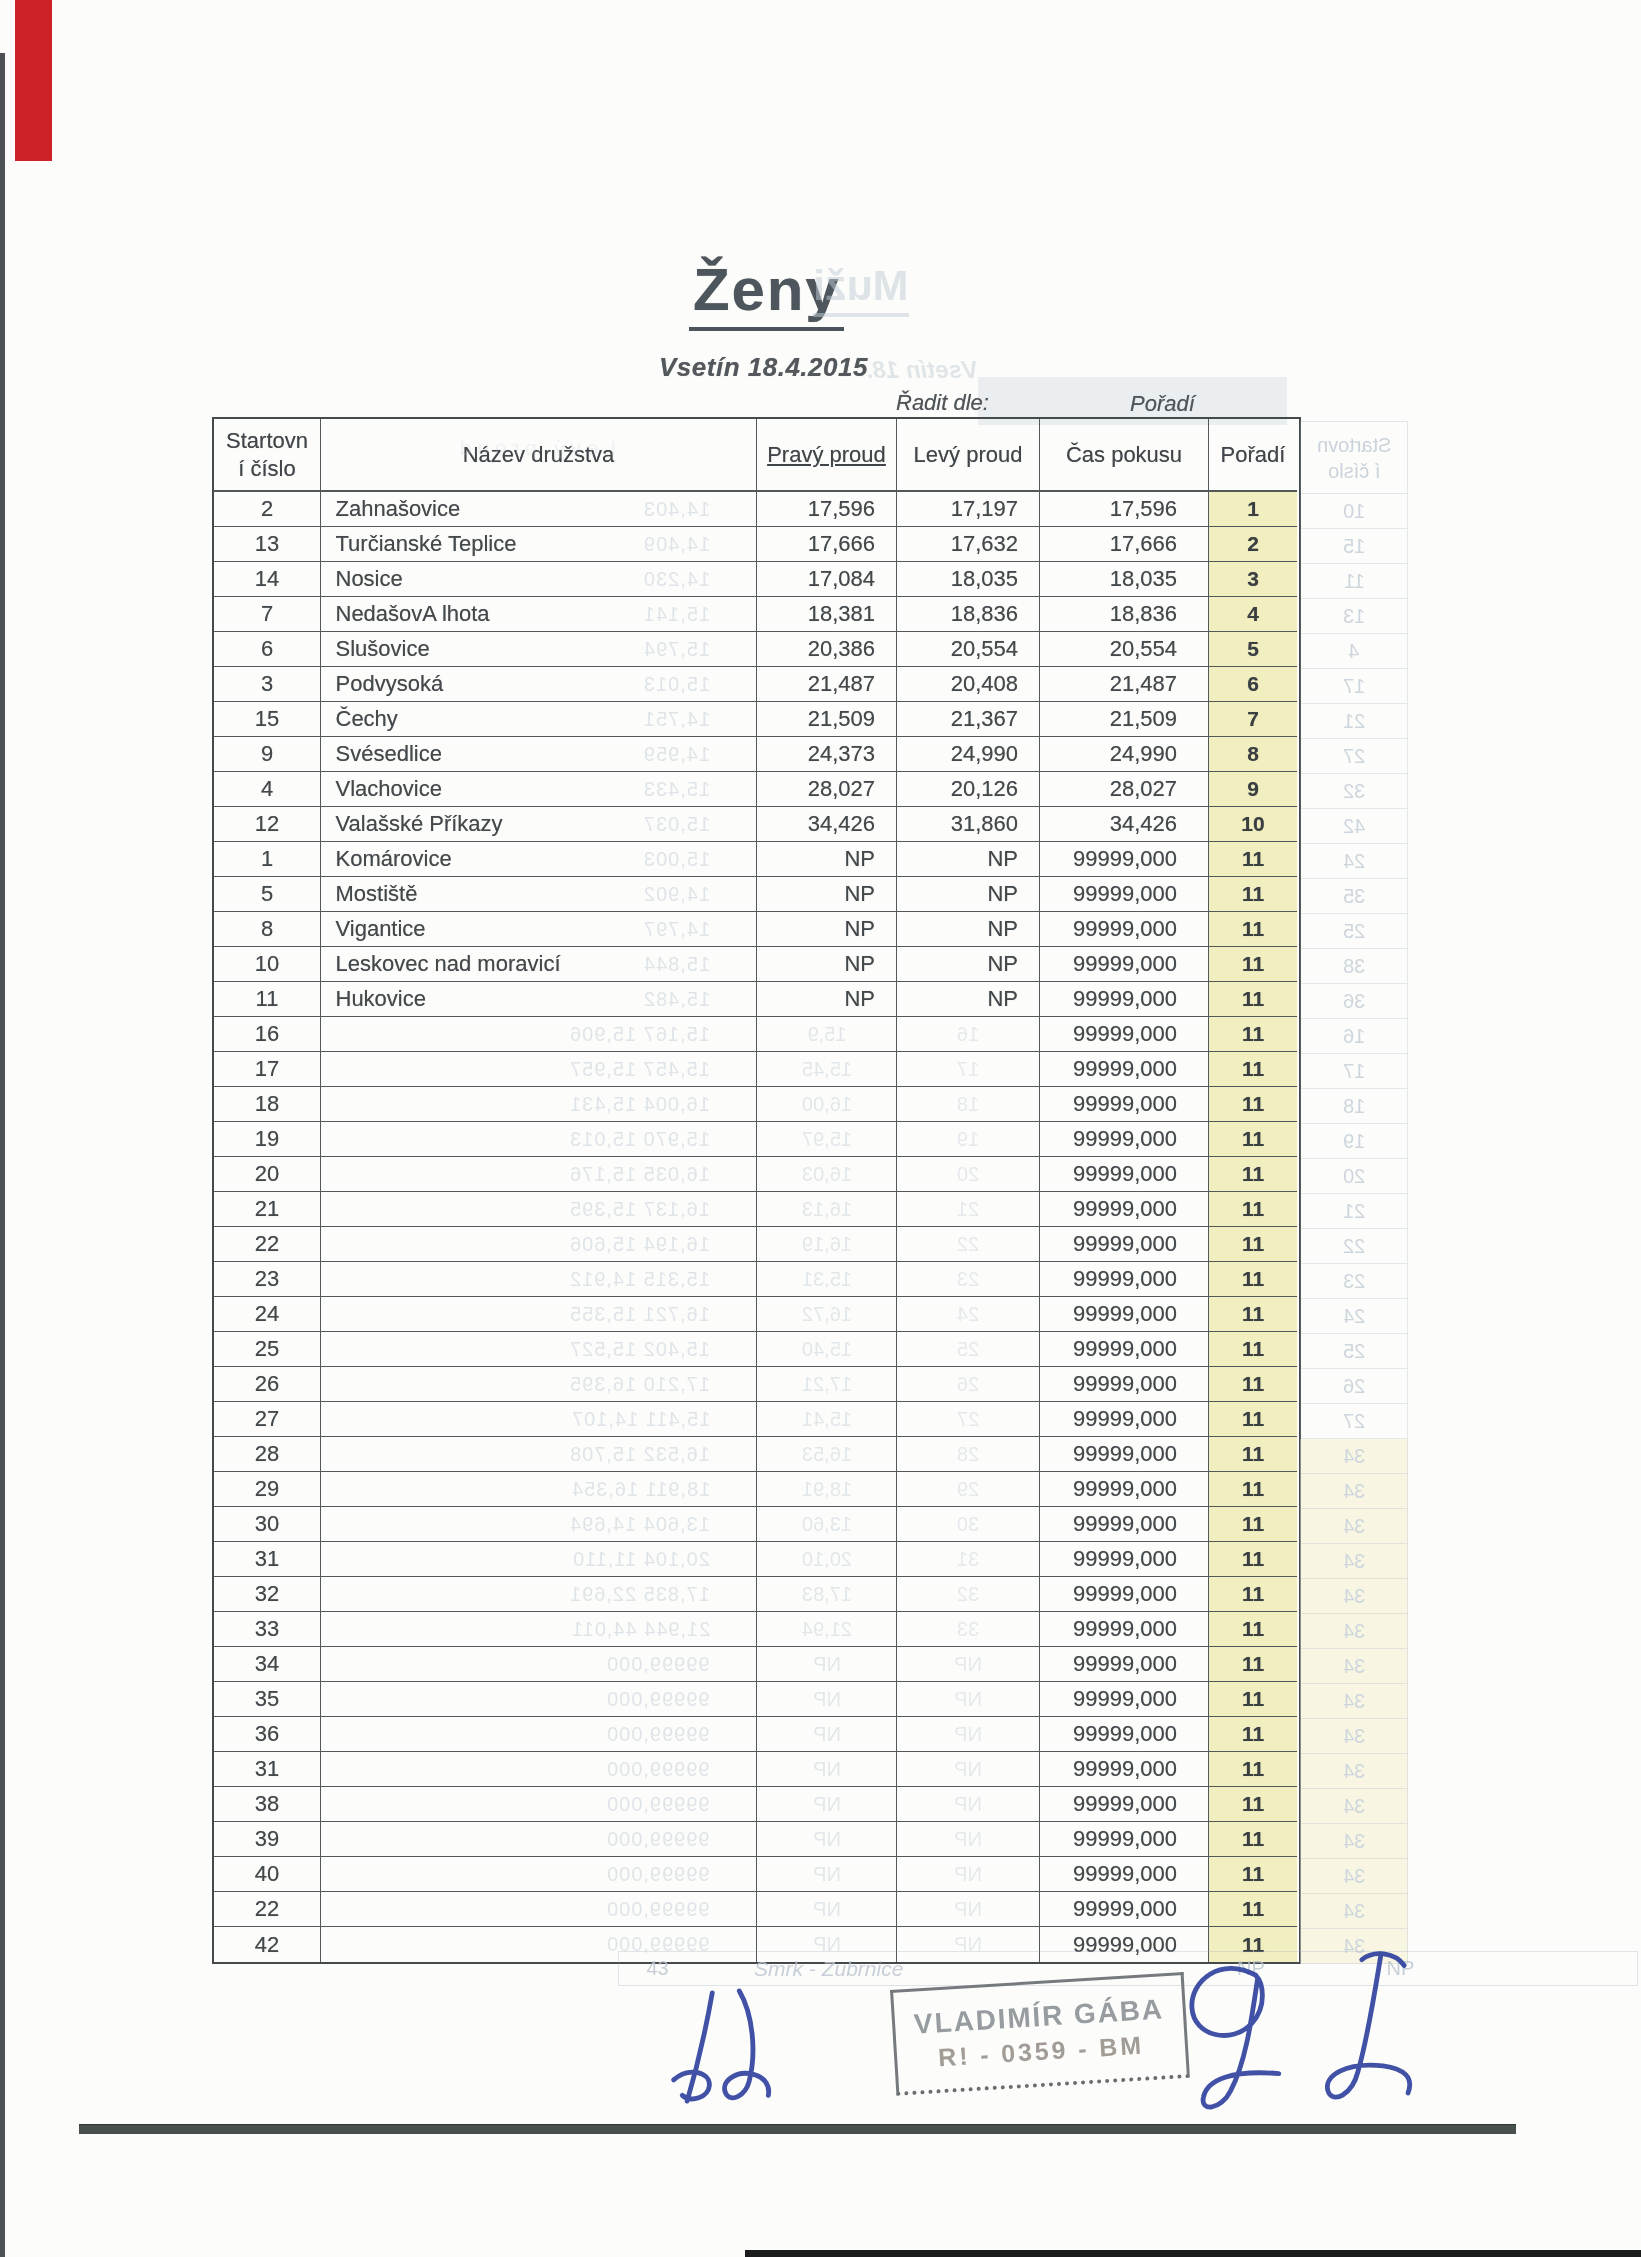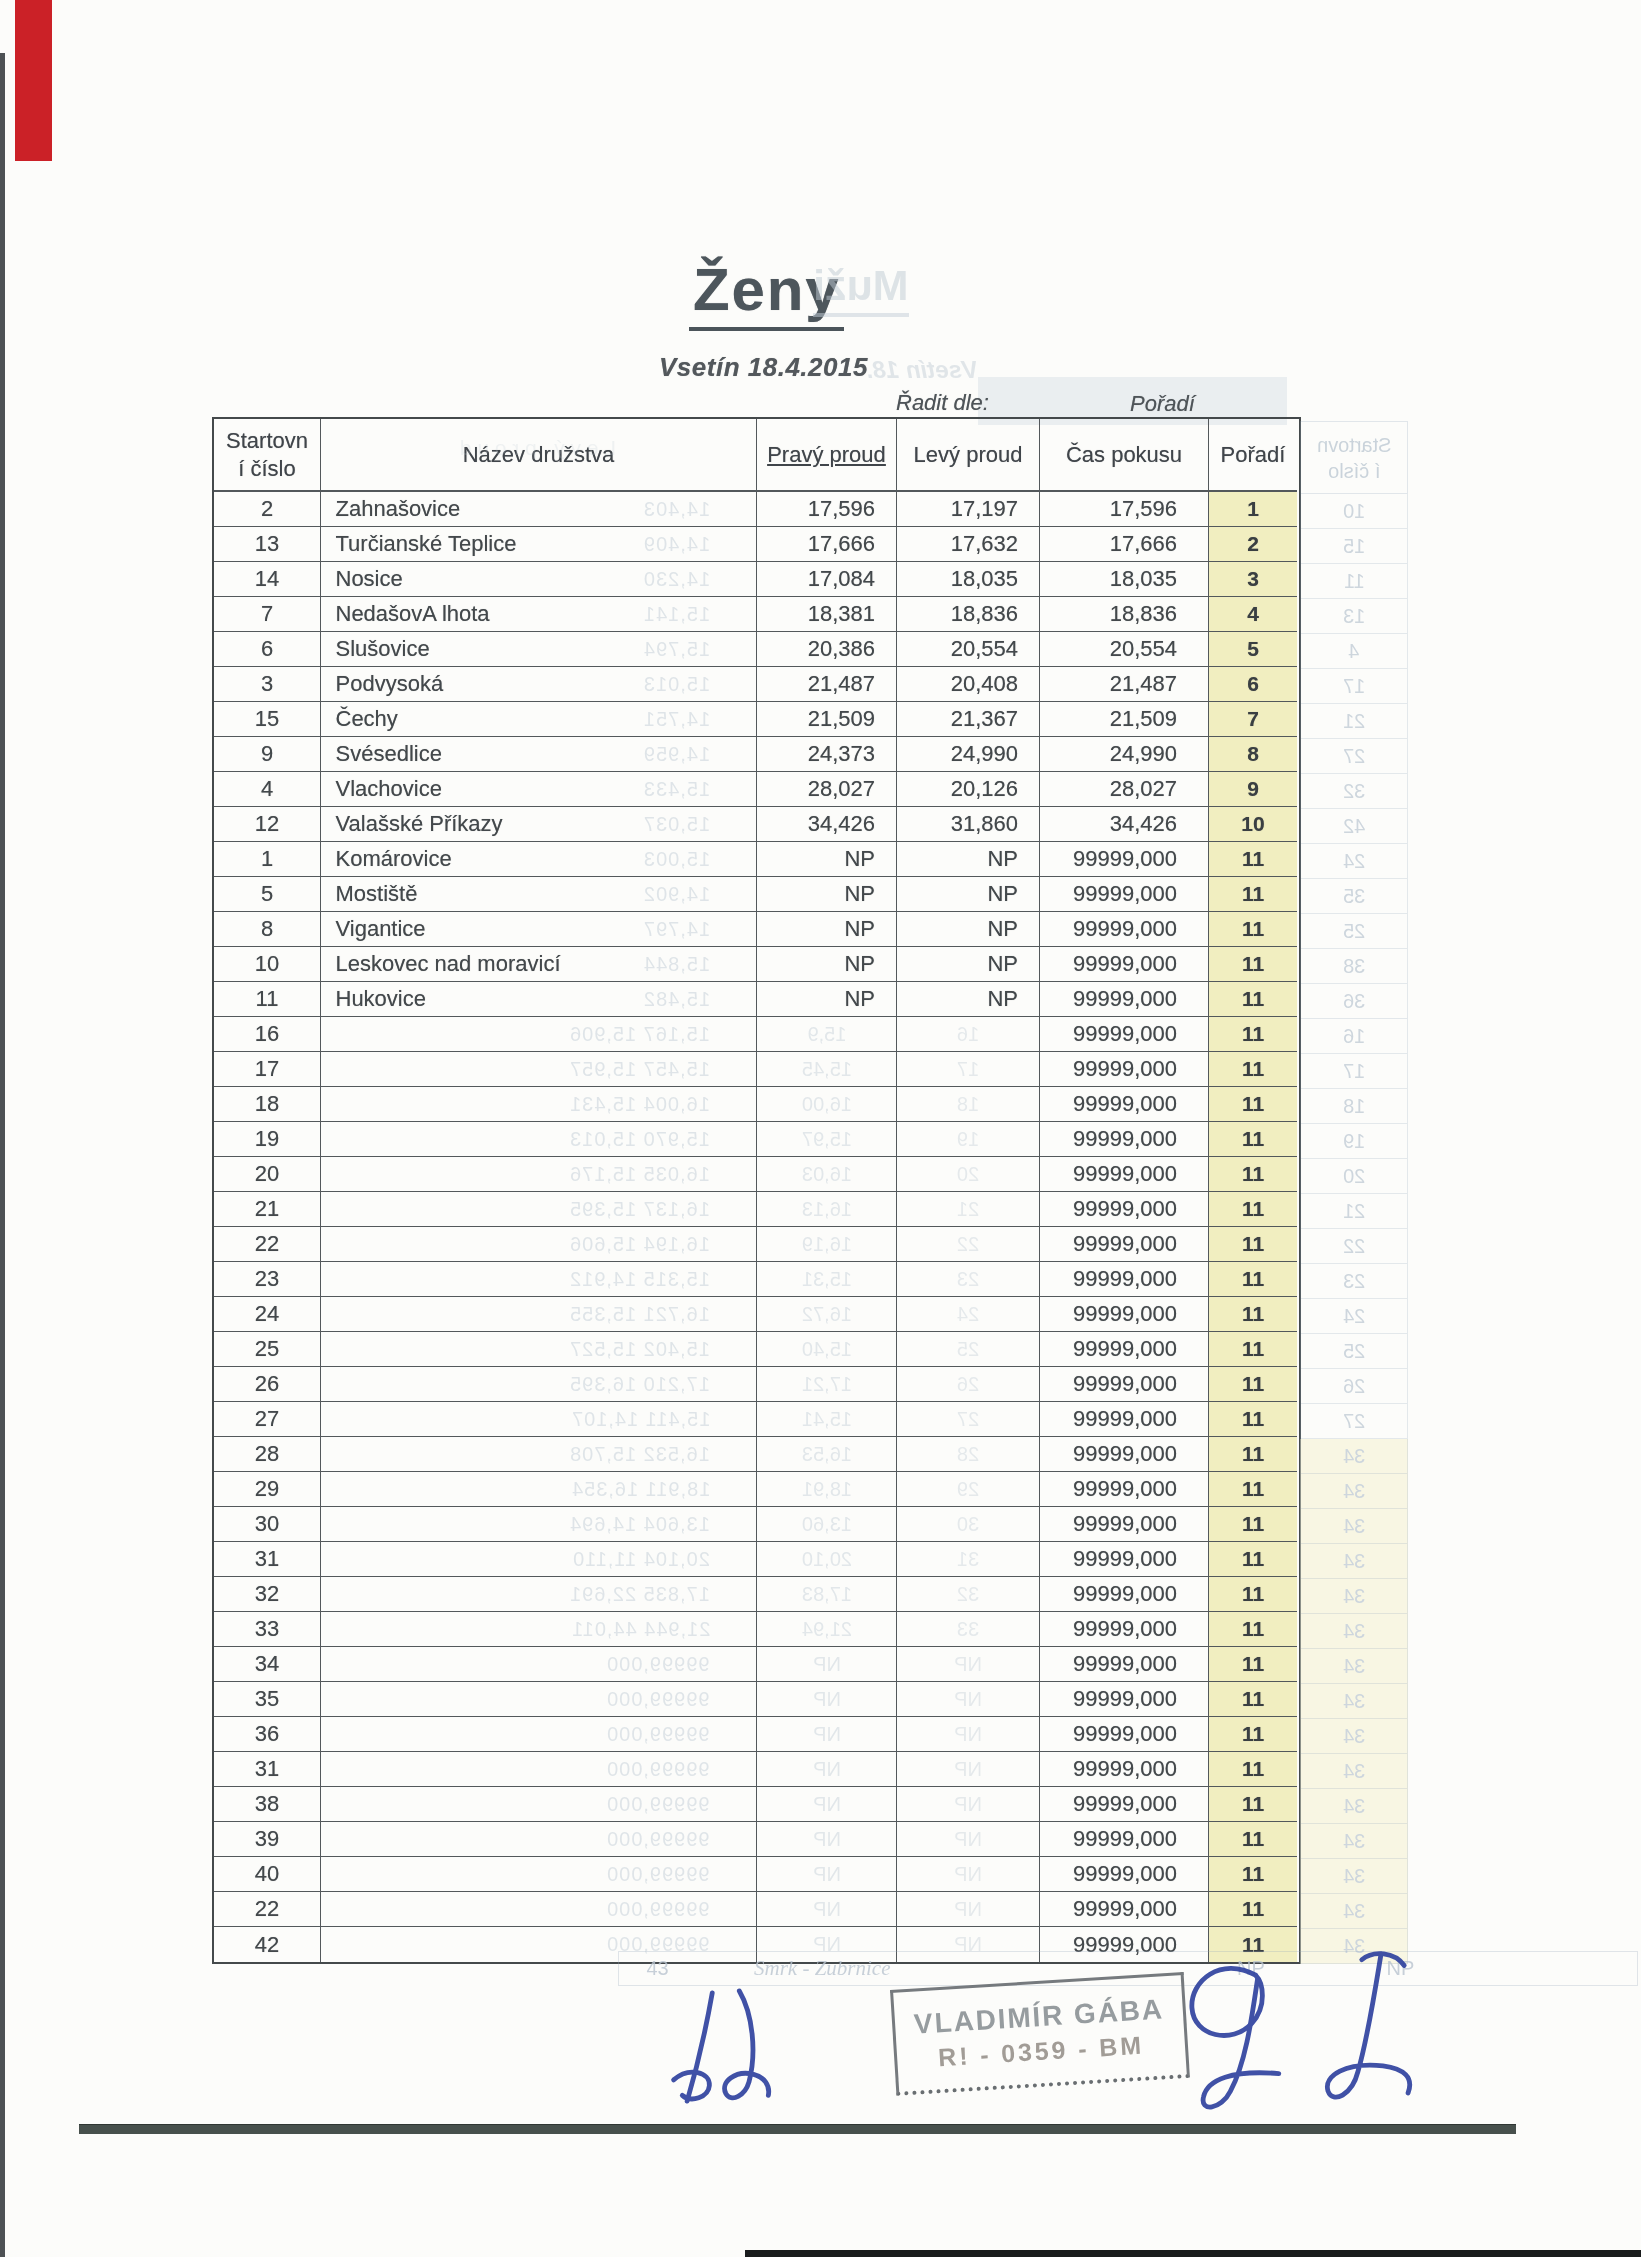--- a/index.html
+++ b/index.html
@@ -55,21 +55,21 @@
   .gcol-hdr{height:73px;border:1px solid rgba(145,165,185,.3);box-sizing:border-box;
     display:flex;align-items:center;justify-content:center;text-align:center;
     font-size:20px;color:#c2cdd6;white-space:pre-line;line-height:1.3;opacity:.85;}
   .gcell{height:35px;border:1px solid rgba(145,165,185,.28);border-top:none;box-sizing:border-box;
     display:flex;align-items:center;justify-content:center;font-size:20px;color:#c6d0d9;opacity:.85;}
   .gcell.gy{background:rgba(243,239,195,.5);}
   
   .ghost-row43{left:618px;top:1951px;width:1020px;height:35px;border:1px solid rgba(150,165,185,.35);
     box-sizing:border-box;display:flex;align-items:center;color:#bac5d0;opacity:.8;font-size:20px;}
   .ghost-row43 .g-num{width:77px;text-align:center;}
-  .ghost-row43 .g-name{width:415px;padding-left:58px;font-style:italic;font-family:Liberation Serif, serif;font-size:21px;}
+  .ghost-row43 .g-name{width:415px;padding-left:58px;font-style:italic;font-family:Liberation Sans, sans-serif;font-size:21px;}
   .ghost-row43 .g-np1{width:164px;text-align:center;}
   .ghost-row43 .g-np2{width:135px;text-align:center;}
   
   .stamp{left:893px;top:1981px;width:294px;height:106px;border:3.4px solid #6b7074;
     border-bottom:4.8px dotted #5d6266;transform:rotate(-3.5deg);box-sizing:border-box;
     display:flex;flex-direction:column;align-items:center;justify-content:center;opacity:.92;}
   .stamp-l1{font-size:28px;font-weight:700;letter-spacing:1.9px;color:#8e9498;}
   .stamp-l2{font-size:25px;font-weight:700;letter-spacing:2.9px;color:#9a948e;margin-top:3.9px;}
   .sig{position:absolute;}
 </style>

